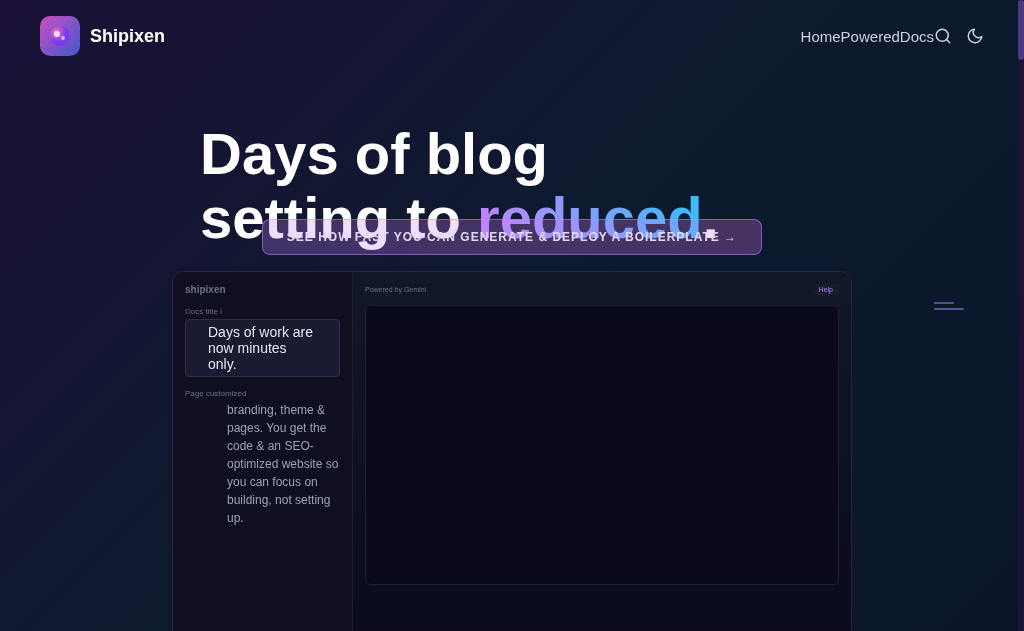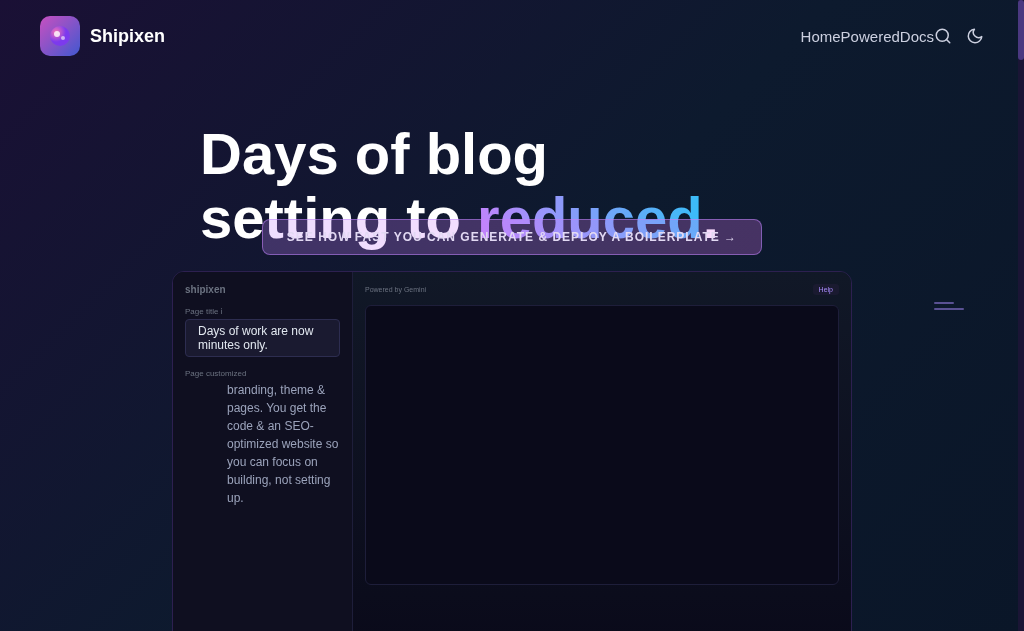--- a/index.html
+++ b/index.html
@@ -267,24 +267,24 @@
       margin-bottom: 12px;
     }
 
     .video-field-label {
       font-size: 8px;
       color: #6b7280;
       margin-bottom: 3px;
     }
 
     .video-field-value {
-      font-size: 12px;
+      font-size: 14px;
       color: #e2e8f0;
       background: #1a1a30;
-      padding: 4px 12px;
+      padding: 4px 22px;
       border-radius: 4px;
       border: 1px solid #2d2d50;
     }
 
     .video-desc-text {
       font-size: 12px;
       color: #9ba3bb;
       line-height: 1.5;
       margin-left: 42px;
     }
@@ -449,21 +449,21 @@
   <button class="video-banner-btn">
     <span>SEE HOW FAST YOU CAN GENERATE &amp; DEPLOY A BOILERPLATE →</span>
   </button>
 
   <div class="video-frame">
     <div class="video-inner">
 
       <div class="video-sidebar">
         <div class="video-sidebar-title">shipixen</div>
         <div class="video-field">
-          <div class="video-field-label">Page title ℹ</div>
+          <div class="video-field-label">Docs title ℹ</div>
           <div class="video-field-value">Days of work are now minutes only.</div>
         </div>
         <div class="video-field">
           <div class="video-field-label">Page customized</div>
           <div class="video-desc-text">branding, theme &amp; pages.
 You get the code &amp; an SEO-optimized website so you can focus on building, not setting up.</div>
         </div>
       </div>
 
       <div class="video-main">

